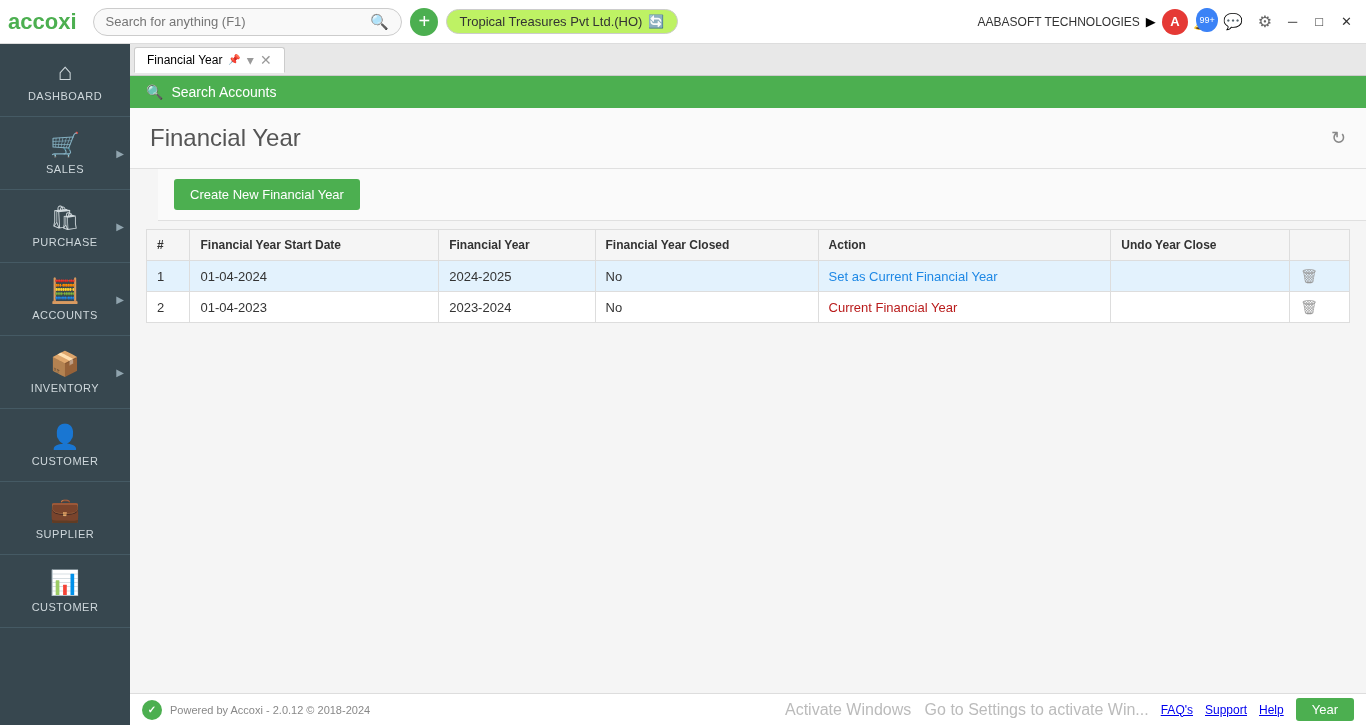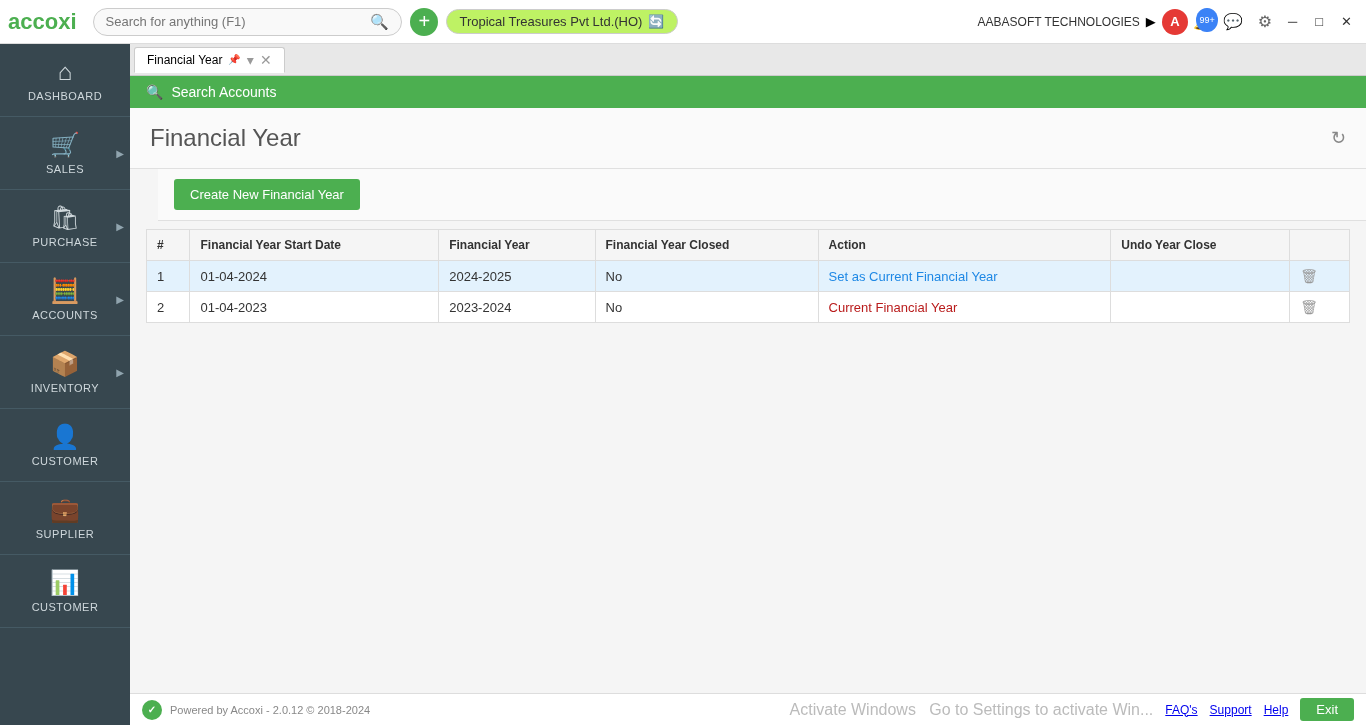--- a/index.html
+++ b/index.html
@@ -220,18 +220,18 @@
     <div class="footer">
       <div class="footer-left">
         <div class="footer-logo">✓</div>
         <span>Powered by Accoxi - 2.0.12 © 2018-2024</span>
       </div>
       <div class="footer-right">
         <span style="color:#bbb; font-size:16px;">Activate Windows &nbsp; Go to Settings to activate Win...</span>
         <a href="#">FAQ's</a>
         <a href="#">Support</a>
         <a href="#">Help</a>
-        <button class="exit-btn">Exit</button>
+        <button class="exit-btn">Year</button>
       </div>
     </div>
 
   </div>
 </div>
 
 </body></html>

